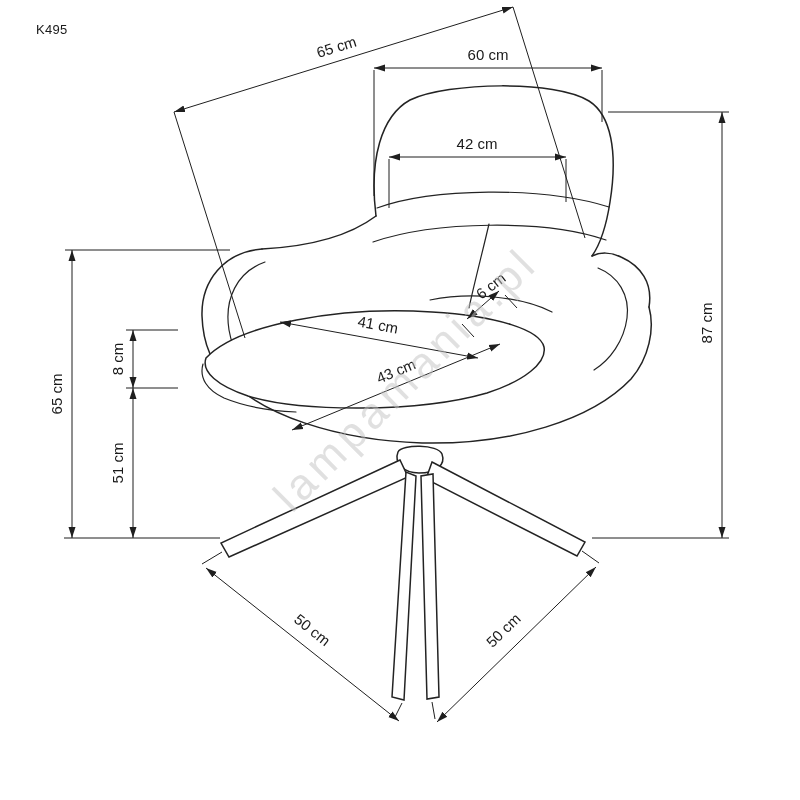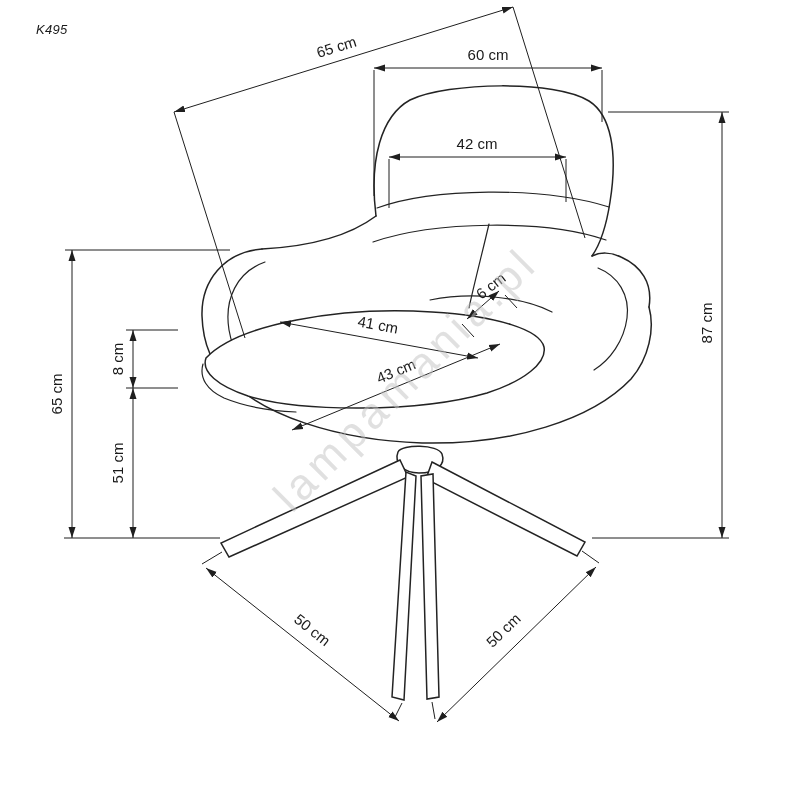--- a/index.html
+++ b/index.html
@@ -15,21 +15,20 @@
     background: #ffffff;
     overflow: hidden;
   }
   .model-label {
     position: absolute;
     left: 36px;
     top: 22px;
     font-size: 13px;
     color: #1a1a1a;
     letter-spacing: 0.3px;
-    font-style: italic;
   }
   svg { position: absolute; left: 0; top: 0; }
   .chair-line { fill: none; stroke: #232323; stroke-width: 1.5; stroke-linecap: round; }
   .chair-fill { fill: #ffffff; stroke: #232323; stroke-width: 1.5; }
   .seam { fill: none; stroke: #232323; stroke-width: 1.2; stroke-linecap: round; }
   .dim  { stroke: #1f1f1f; stroke-width: 1; fill: none; }
   .ext  { stroke: #1f1f1f; stroke-width: 1; fill: none; }
   .dim-text { font-family: "Liberation Sans", sans-serif; font-size: 15px; fill: #1a1a1a; text-anchor: middle; }
   .watermark-text { font-family: "Liberation Sans", sans-serif; font-size: 44px; fill: #c3c3c3; opacity: 0.5; letter-spacing: 5px; }
 </style>

